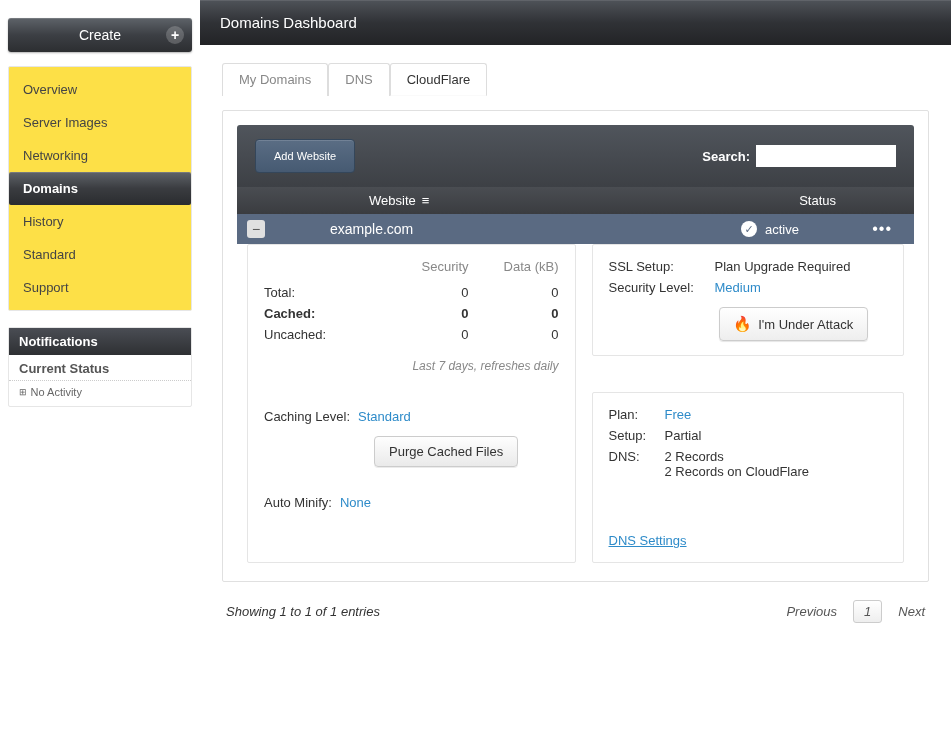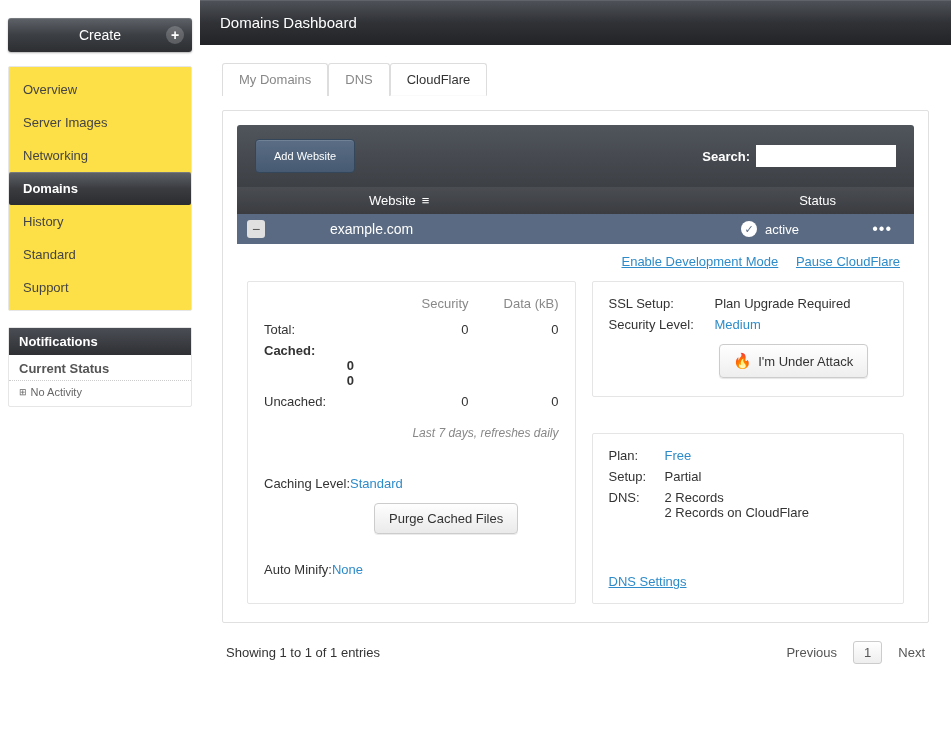--- a/index.html
+++ b/index.html
@@ -39,31 +39,31 @@
     .action-links { text-align: right; padding: 10px 14px 12px 14px; font-size: 13px; }
     .action-links a { color: #2e8bc9; text-decoration: underline; margin-left: 14px; cursor: pointer; }
     .cards { display: flex; gap: 16px; padding: 0 10px; }
     .card { border: 1px solid #e5e5e5; border-radius: 2px; padding: 14px 16px; flex: 1; font-size: 13px; }
     .card-left { flex: 0 0 50%; }
     .stats-head { display: flex; color: #888; margin-bottom: 8px; }
     .stats-lbl { flex: 1; }
     .stats-req { width: 90px; text-align: right; }
     .stats-data { width: 90px; text-align: right; }
     .stats-row { display: flex; padding: 3px 0; }
-    .stats-row.bold { font-weight: bold; flex-direction: column; }
+    .stats-row.bold { font-weight: bold; }
     .stats-note { text-align: right; color: #888; font-style: italic; margin-top: 14px; font-size: 12px; }
-    .field-row { display: flex; align-items: center; margin-top: 36px; margin-bottom: 12px; }
+    .field-row { display: flex; align-items: center; gap: 8px; margin-top: 36px; margin-bottom: 12px; }
     .link-val { color: #2e8bc9; cursor: pointer; }
     .btn-purge { display: inline-block; background: linear-gradient(#fefefe, #eaeaea); border: 1px solid #ccc; border-radius: 4px; padding: 7px 14px; cursor: pointer; font-size: 13px; box-shadow: 0 1px 0 rgba(0,0,0,0.08); margin-left: 110px; }
     .info-row { display: flex; gap: 6px; margin-bottom: 6px; }
     .info-lbl { width: 100px; color: #333; }
     .btn-attack { display: inline-flex; align-items: center; gap: 6px; background: linear-gradient(#fff, #eee); border: 1px solid #ccc; border-radius: 4px; padding: 7px 14px; cursor: pointer; margin: 6px 0 0 110px; box-shadow: 0 1px 1px rgba(0,0,0,0.1); }
     .card-bottom { margin-top: 20px; }
     .dns-link { color: #2e8bc9; text-decoration: underline; cursor: pointer; display: inline-block; margin-top: 48px; }
-    .pager { display: flex; align-items: center; justify-content: space-between; margin-top: 18px; padding: 0 4px; }
+    .pager { display: flex; align-items: center; justify-content: space-between; margin-top: 18px; padding: 0 4px; font-style: italic; }
     .pager-right { display: flex; align-items: center; gap: 16px; color: #555; }
     .page-num { border: 1px solid #ccc; border-radius: 3px; padding: 3px 10px; background: linear-gradient(#fff,#eee); }
     .sort-ic { display:inline-block; margin-left:6px; }
     .flame { color:#e25d1c; font-size:15px; }
   </style>
 </head>
 <body>
 
 <div class="app">
   <div class="sidebar">
@@ -116,24 +116,20 @@
         <div class="row-site row-rel">
           <span class="toggle-sq">−</span>
           <span class="sitename">example.com</span>
           <span class="status-cell">
             <span class="check-circ">✓</span>
             <span>active</span>
           </span>
           <span class="kebab">•••</span>
         </div>
 
-        <div class="action-links">
-          <a>Enable Development Mode</a>
-          <a>Pause CloudFlare</a>
-        </div>
 
         <div class="cards">
           <div class="card card-left">
             <div class="stats-head">
               <span class="stats-lbl"></span>
               <span class="stats-req">Security</span>
               <span class="stats-data">Data (kB)</span>
             </div>
             <div class="stats-row">
               <span class="stats-lbl">Total:</span>

